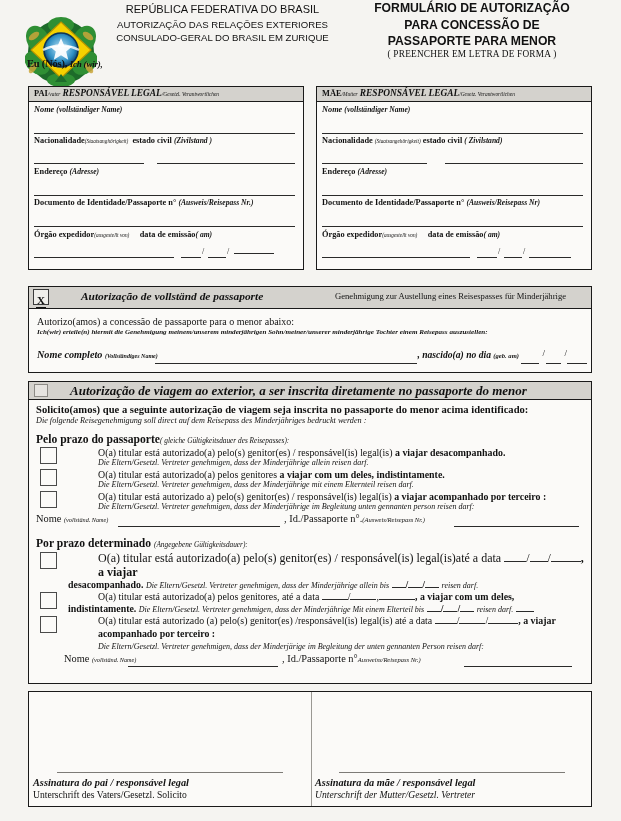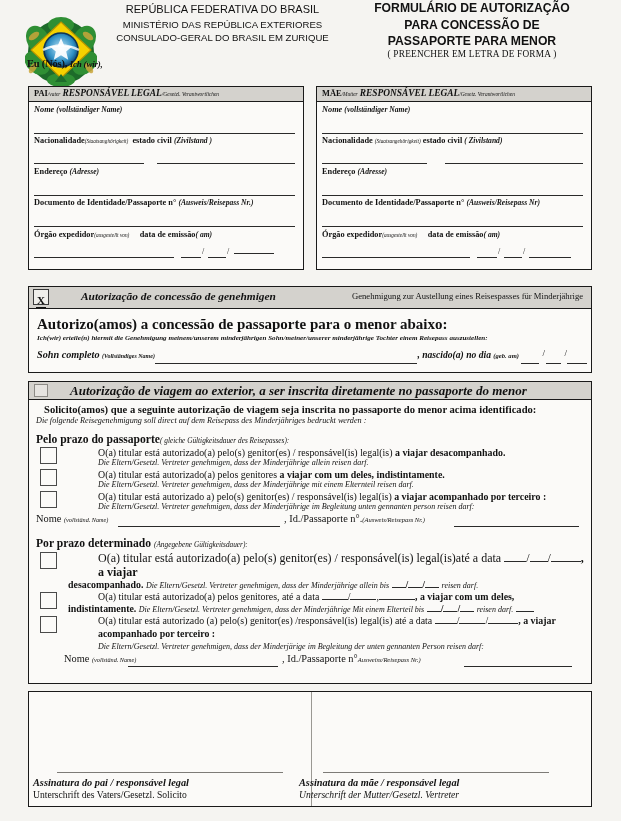--- a/index.html
+++ b/index.html
@@ -50,24 +50,24 @@
 
   
   .auth{position:absolute;left:28px;top:286px;width:564px;border:1.4px solid #1a1a1a;
         background:#fbfaf8;box-sizing:border-box;}
   .bar{background:#d4d2cd;height:21px;border-bottom:1.3px solid #1a1a1a;position:relative;}
   .bar .cbx{position:absolute;left:4px;top:2px;width:16px;height:16px;border:1.3px solid #3a3a3a;
             background:#efeeea;box-sizing:border-box;text-align:center;}
   .bar .cbx span{font-size:11px;font-weight:bold;line-height:14px;
                  border-bottom:1.3px solid #111;display:inline-block;padding:0 1px;}
   .bar .ttl{position:absolute;left:52px;top:3px;font-style:italic;font-weight:bold;font-size:11.4px;}
-  .bar .de{position:absolute;left:323px;top:4px;font-size:8.6px;}
+  .bar .de{position:absolute;left:306px;top:4px;font-size:8.6px;}
 
   .body1{padding:7px 8px 5px 8px;position:relative;height:63px;box-sizing:border-box;}
-  .b-pt{font-size:15px;font-weight:bold;}
+  .b-pt{font-size:10px;font-weight:normal;}
   .b-de{font-style:italic;font-size:7.1px;margin-top:1px;font-weight:bold;}
 
   .nameline{position:absolute;left:8px;top:39px;right:6px;height:16px;}
   .nameline .n1{position:absolute;left:0;top:1px;font-style:italic;font-weight:bold;font-size:10.2px;}
   .nameline .n1 .de{font-style:italic;font-weight:bold;font-size:6px;}
   .nameline .r1{position:absolute;left:118px;right:168px;bottom:0;border-bottom:1.1px solid #2a2a2a;}
   .nameline .n2{position:absolute;right:66px;top:1px;font-style:italic;font-weight:bold;font-size:9.6px;white-space:nowrap;}
   .nameline .n2 .de{font-weight:bold;font-style:italic;font-size:6.6px;}
   .nameline .d1{position:absolute;right:46px;bottom:0;width:18px;border-bottom:1.1px solid #2a2a2a;}
   .nameline .sl1{position:absolute;right:40px;top:0px;font-size:9px;}
@@ -76,21 +76,21 @@
   .nameline .d3{position:absolute;right:-2px;bottom:0;width:20px;border-bottom:1.1px solid #2a2a2a;}
 
   
   .auth2{position:absolute;left:28px;top:381px;width:564px;height:303px;
          border:1.4px solid #1a1a1a;background:#fbfaf8;box-sizing:border-box;}
   .bar2{background:#d4d2cd;height:17px;border-bottom:1.3px solid #1a1a1a;position:relative;}
   .bar2 .cbx{position:absolute;left:5px;top:2px;width:14px;height:13px;border:1.2px solid #8d8b86;
              background:#e6e4e0;box-sizing:border-box;}
   .bar2 .ttl{position:absolute;left:41px;top:1px;font-style:italic;font-weight:bold;font-size:13px;}
   .sec2-body{position:relative;padding:4px 7px 0 7px;}
-  .s2-pt{font-size:10.6px;font-weight:bold;line-height:1.12;margin-left:8px;}
+  .s2-pt{font-size:10.6px;font-weight:bold;line-height:1.12;}
   .s2-de{font-style:italic;font-size:8.2px;margin-top:0px;}
 
   .grp-title{font-weight:bold;font-size:11.6px;margin-top:8px;}
   .grp-title .de{font-style:italic;font-weight:normal;font-size:7.3px;}
 
   .item{position:relative;padding-left:62px;margin-top:1px;min-height:21px;}
   .item .box{position:absolute;left:4px;top:0px;width:17px;height:17px;
              border:1.3px solid #4a4a4a;background:#fbfaf8;box-sizing:border-box;}
   .item .pt{font-size:9.9px;line-height:1.16;}
   .item .pt b{font-weight:bold;}
@@ -112,21 +112,21 @@
 
   .u{display:inline-block;border-bottom:1px solid #2a2a2a;vertical-align:baseline;}.u.w14{width:14px}.u.w18{width:18px}
   .u.w22{width:22px}.u.w26{width:26px}.u.w30{width:30px}.u.w36{width:36px}
 
   
   .sig{position:absolute;left:28px;top:691px;width:564px;height:116px;
        border:1.4px solid #1a1a1a;background:#fbfaf8;box-sizing:border-box;}
   .sig .vdiv{position:absolute;left:282px;top:0;bottom:0;width:0;border-left:1.2px solid #9a9893;}
   .sig .col{position:absolute;bottom:6px;width:274px;text-align:left;}
   .sig .col.l{left:4px;}
-  .sig .col.r{left:270px;}
+  .sig .col.r{left:286px;}
   .sig .line{height:0;border-bottom:1.4px solid #7d7b77;margin:0 24px 4px 24px;}
   .sig .p1{font-style:italic;font-weight:bold;font-size:10.3px;}
   .sig .p2{font-size:9.6px;margin-top:1px;}
   .sig .p2.it{font-style:italic;}
 </style>
 </head>
 <body>
 
 <div class="page">
 
@@ -163,21 +163,21 @@
         <path d="M36 58 l-6 8 h12 z" fill="#1d6b2a"></path>
       </svg>
     </div>
     <div class="eu-nos">
       <span>Eu (Nós),</span>
       <i>Ich (wir),</i>
     </div>
 
     <div class="hdr-left">
       <div class="l1">REPÚBLICA FEDERATIVA DO BRASIL</div>
-      <div class="l2">MINISTÉRIO DAS REPÚBLICA EXTERIORES</div>
+      <div class="l2">AUTORIZAÇÃO DAS RELAÇÕES EXTERIORES</div>
       <div class="l3">CONSULADO-GERAL DO BRASIL EM ZURIQUE</div>
     </div>
 
     <div class="hdr-right">
       <div>FORMULÁRIO DE AUTORIZAÇÃO</div>
       <div>PARA CONCESSÃO DE</div>
       <div>PASSAPORTE PARA MENOR</div>
     </div>
     <div class="hdr-note">( PREENCHER EM LETRA DE FORMA )</div>
   </div>
@@ -291,30 +291,30 @@
       <div style="position:absolute;left:206px;top:160px;font-size:8px">/</div>
       <div class="rule" style="position:absolute;left:212px;width:42px;top:170px"></div>
     </div>
   </div>
 
   <div class="auth">
     <div class="bar">
       <div class="cbx">
         <span>X</span>
       </div>
-      <div class="ttl">Autorização de concessão de genehmigen</div>
+      <div class="ttl">Autorização de vollständ de passaporte</div>
       <div class="de">Genehmigung zur Austellung eines Reisespasses für Minderjährige</div>
     </div>
     <div class="body1">
       <div class="b-pt">Autorizo(amos) a concessão de passaporte para o menor abaixo:</div>
       <div class="b-de">Ich(wir) erteile(n) hiermit die Genehmigung meinem/unserem minderjährigen Sohn/meiner/unserer minderjährige Tochter einem Reisepass auszustellen:</div>
 
       <div class="nameline">
         <div class="n1">
-          <span>Sohn completo</span>
+          <span>Nome completo</span>
           <span class="de">(Vollständiges Name)</span>
         </div>
         <div class="r1"></div>
         <div class="n2">
           <span>, nascido(a) no dia</span>
           <span class="de">(geb. am)</span>
         </div>
         <div class="d1"></div>
         <div class="sl1">/</div>
         <div class="d2"></div>

